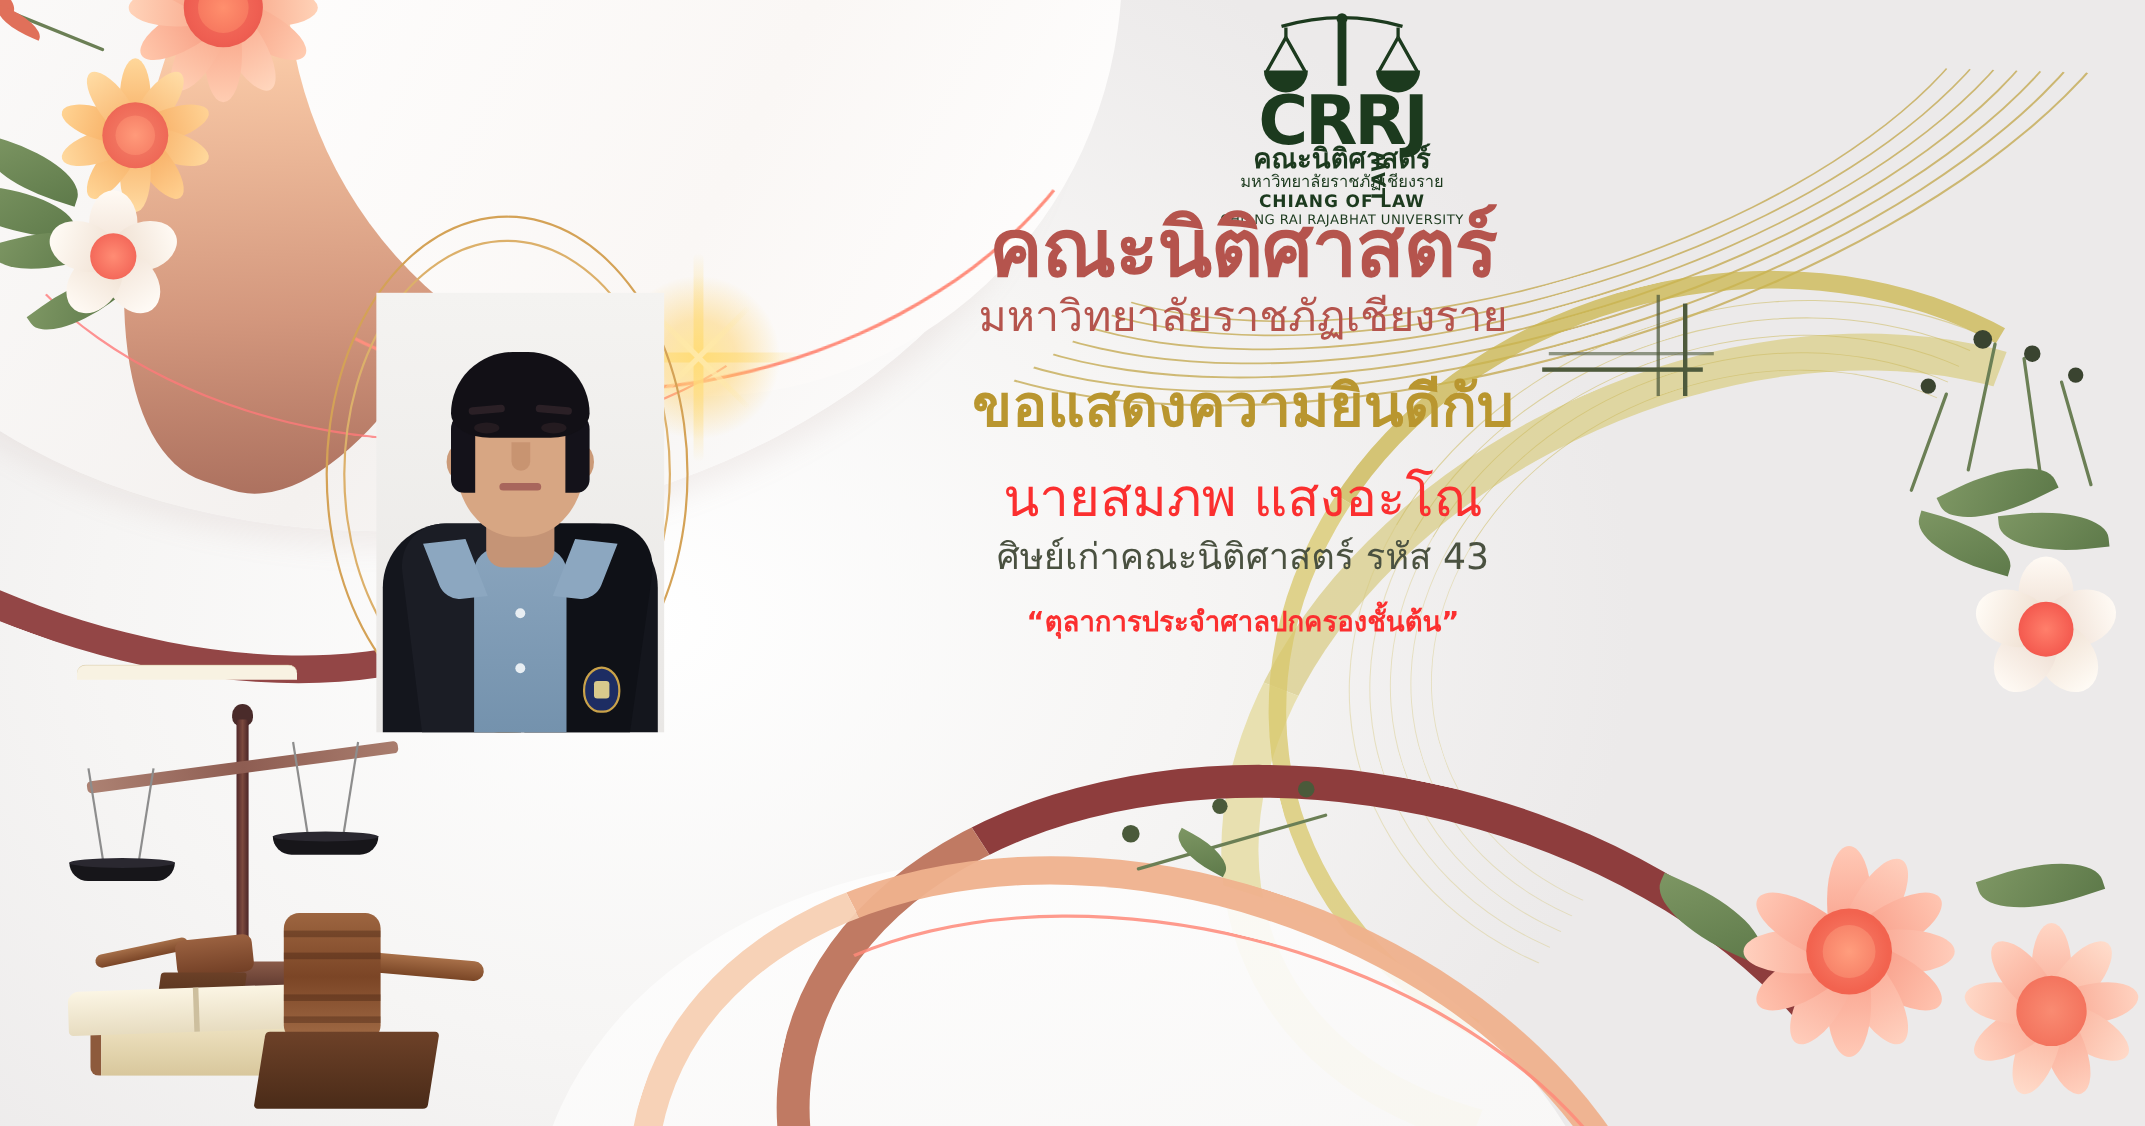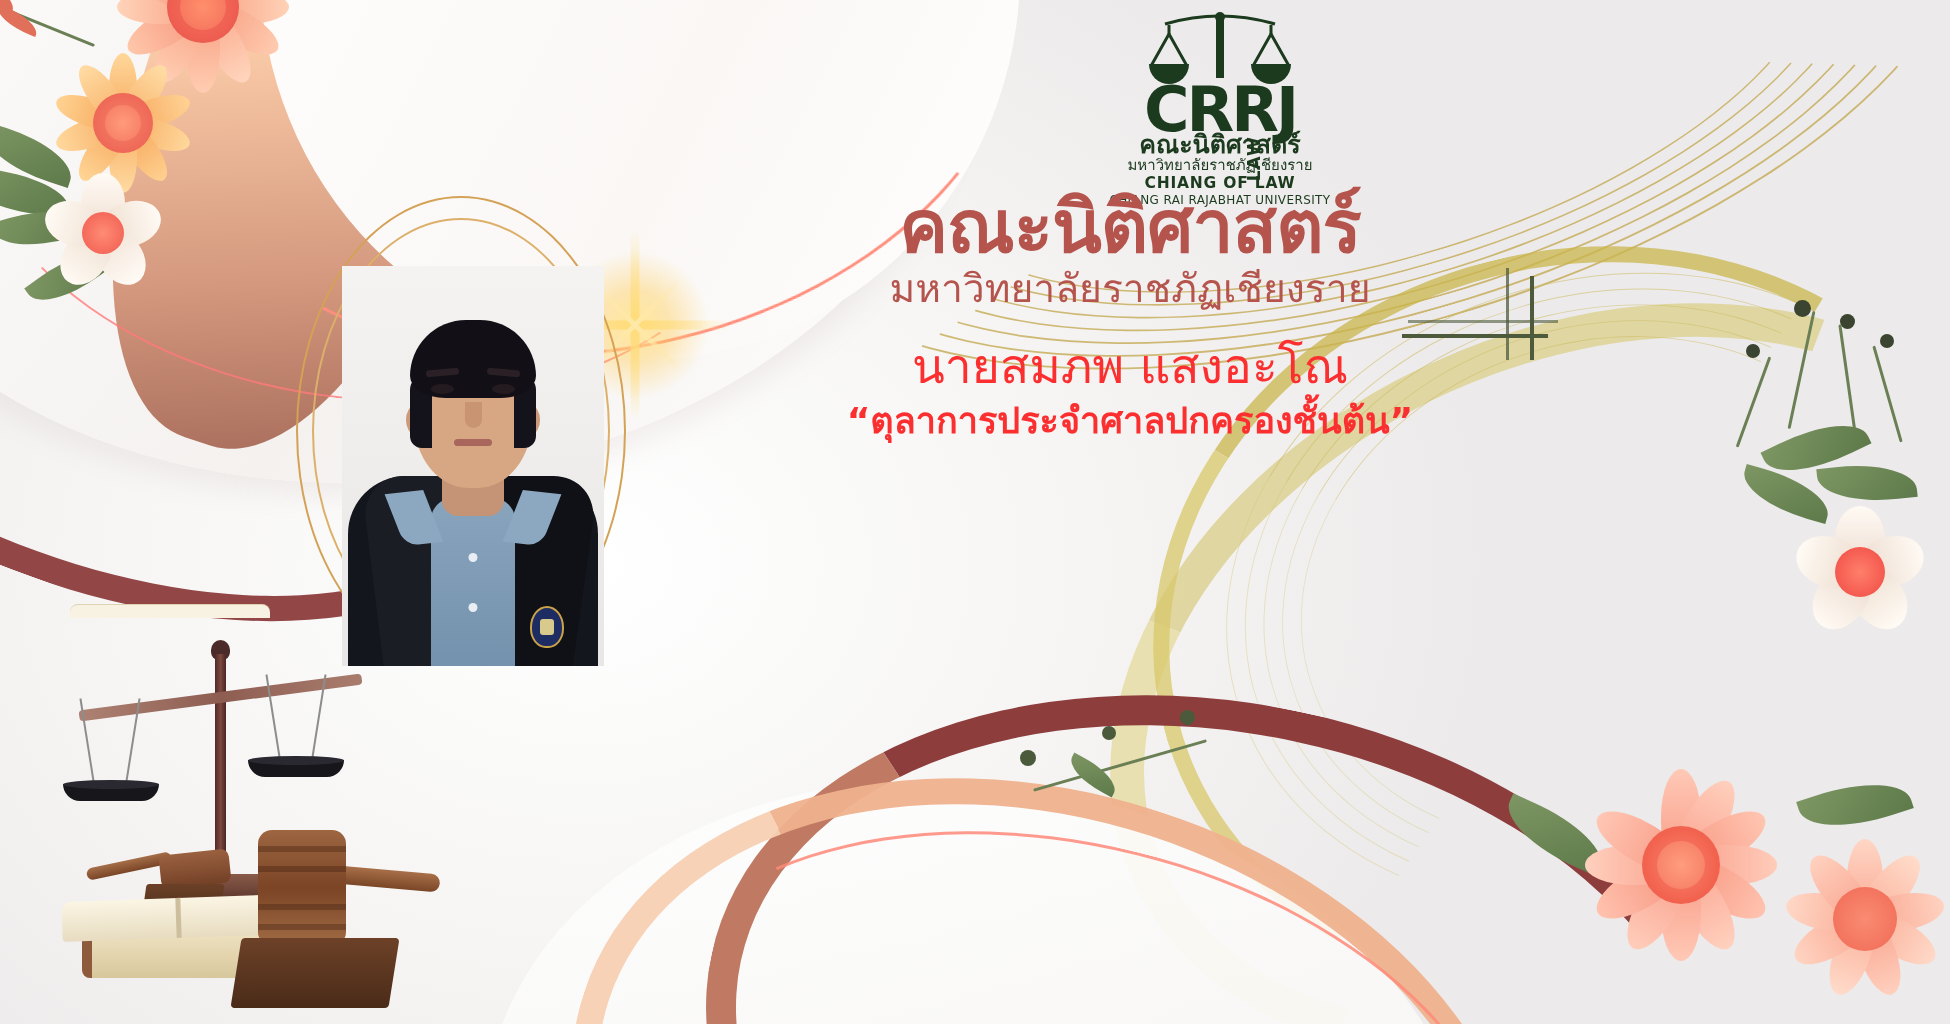--- a/index.html
+++ b/index.html
@@ -211,21 +211,21 @@
 
   
   .content { position:absolute; left:660px; top:190px; width:940px; text-align:center; }
   .t-faculty { font-size:73px; font-weight:bold; color:#b5544d; line-height:1.0;
     letter-spacing:-1px; }
   .t-univ { font-size:39px; color:#b5544d; line-height:1.25; margin-top:2px; }
   .t-congrats { font-size:53px; font-weight:bold; color:#b9962f; line-height:1.2; margin-top:24px; }
   .t-name { font-size:48px; color:#fb2f2f; line-height:1.25; margin-top:22px; }
   .t-alumni { font-size:33px; color:#4a5140; line-height:1.3; margin-top:2px; }
   .t-passed { font-size:32px; color:#17255c; line-height:1.3; margin-top:26px; }
-  .t-position { font-size:36px; font-weight:bold; color:#fb2f2f; line-height:1.3; margin-top:2px; }
+  .t-position { font-size:25px; font-weight:bold; color:#fb2f2f; line-height:1.3; margin-top:22px; }
   .t-year { font-size:38px; font-weight:bold; color:#fb2f2f; line-height:1.3; margin-top:2px; }
 
   .accent-cross { position:absolute; left:1468px; top:268px; width:100px; height:100px; }
   .accent-cross i { position:absolute; background:#4e5a3c; }
   .ac-v1 { left:38px; top:0; width:3px; height:92px; opacity:.75; }
   .ac-v2 { left:62px; top:8px; width:4px; height:84px; }
   .ac-h1 { left:-60px; top:52px; width:150px; height:3px; opacity:.6; }
   .ac-h2 { left:-66px; top:66px; width:146px; height:4px; }
 </style>
 </head>
@@ -469,21 +469,23 @@
     </div>
     <div class="logo-th">คณะนิติศาสตร์</div>
     <div class="logo-th2">มหาวิทยาลัยราชภัฏเชียงราย</div>
     <div class="logo-en">CHIANG OF LAW</div>
     <div class="logo-en2">CHIANG RAI RAJABHAT UNIVERSITY</div>
   </div>
 
   <div class="content">
     <div class="t-faculty">คณะนิติศาสตร์</div>
     <div class="t-univ">มหาวิทยาลัยราชภัฏเชียงราย</div>
+    <div class="t-congrats">ขอแสดงความยินดีกับ</div>
     <div class="t-name">นายสมภพ แสงอะโณ</div>
+    <div class="t-alumni">ศิษย์เก่าคณะนิติศาสตร์ รหัส 43</div>
     <div class="t-position">“ตุลาการประจำศาลปกครองชั้นต้น”</div>
   </div>
 
   <div class="accent-cross">
     <i class="ac-v1"></i>
       <i class="ac-v2"></i>
       <i class="ac-h1"></i>
       <i class="ac-h2"></i>
   </div>
 

